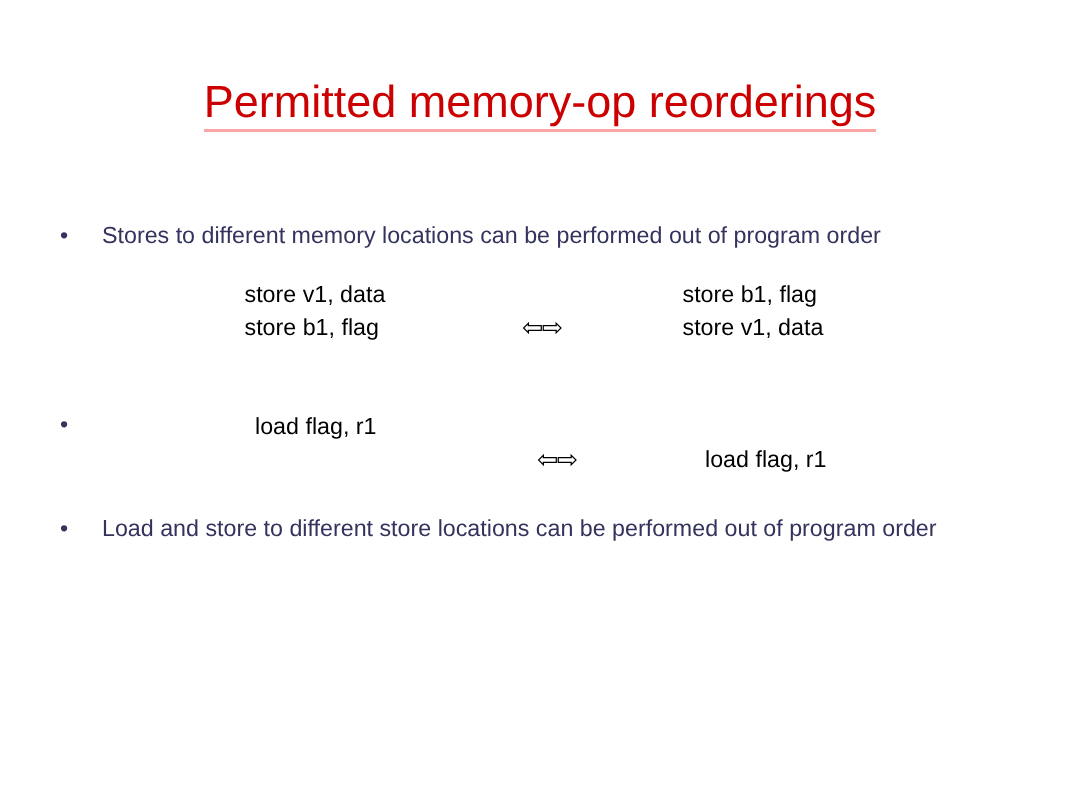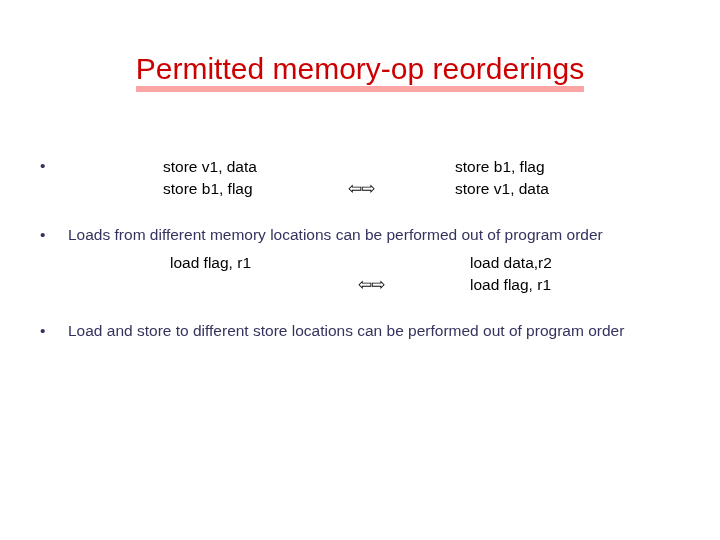--- a/index.html
+++ b/index.html
@@ -32,21 +32,21 @@
     text-align: center;
     color: #cc0000;
     font-size: 30px;
     font-weight: normal;
     letter-spacing: 0px;
     line-height: 1.1;
     white-space: nowrap;
   }
   #slide-title .t-inner {
     display: inline-block;
-    border-bottom: 6px solid #fca5a5;
+    border-bottom: 2px solid #fca5a5;
     padding-bottom: 1px;
   }
 
   
   #body-area {
     position: absolute;
     top: 148px;
     left: 0;
     width: 720px;
   }
@@ -77,21 +77,21 @@
   .bullet-text {
     display: block;
   }
 
   
   .code-block {
     position: relative;
     color: #000000;
     font-size: 15.5px;
     line-height: 22px;
-    margin-top: 8px;
+    margin-top: 19px;
   }
 
   .code-line {
     position: relative;
     height: 22px;
     white-space: nowrap;
   }
 
   .col-left {
     position: absolute;
@@ -130,47 +130,46 @@
 
   <div id="slide-title">
     <span class="t-inner">Permitted memory-op reorderings</span>
   </div>
 
   <div id="body-area">
 
     <div class="bullet-block">
       <div class="bullet-row">
         <span class="bullet-marker">•</span>
+        <span class="bullet-text">Stores to different memory locations can be performed out of program order</span>
       </div>
       <div class="code-block store-block">
         <div class="code-line">
           <span class="col-left">store v1, data</span>
           <span class="col-arrow"></span>
           <span class="col-right">store b1, flag</span>
         </div>
         <div class="code-line">
           <span class="col-left">store b1, flag</span>
           <span class="col-arrow">⇦⇨</span>
           <span class="col-right">store v1, data</span>
         </div>
       </div>
     </div>
 
     <div class="gap-a"></div>
 
     <div class="bullet-block">
       <div class="bullet-row">
         <span class="bullet-marker">•</span>
-        <span class="bullet-text">Loads from different memory locations can be performed out of program order</span>
       </div>
       <div class="code-block load-block">
         <div class="code-line">
           <span class="col-left">load flag, r1</span>
           <span class="col-arrow"></span>
-          <span class="col-right">load data,r2</span>
         </div>
         <div class="code-line">
           <span class="col-arrow">⇦⇨</span>
           <span class="col-right">load flag, r1</span>
         </div>
       </div>
     </div>
 
     <div class="gap-b"></div>
 

